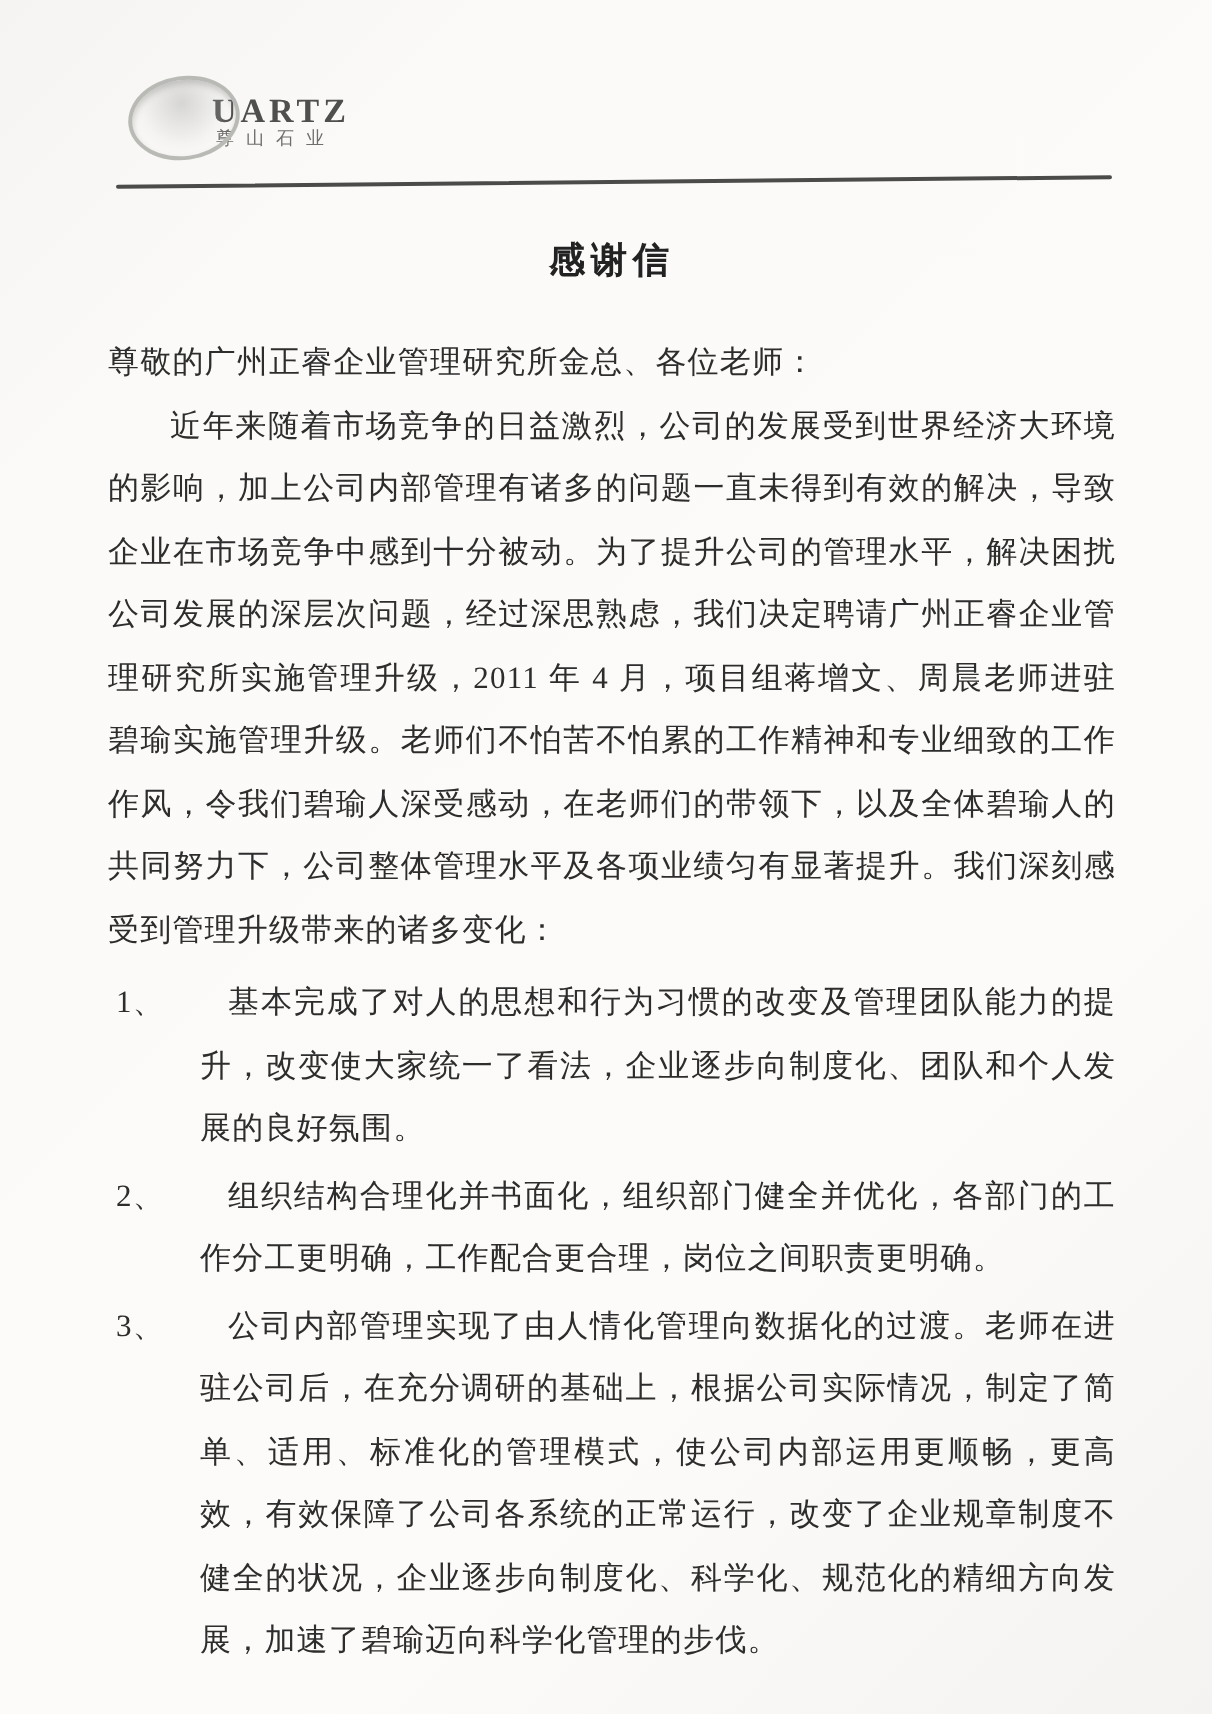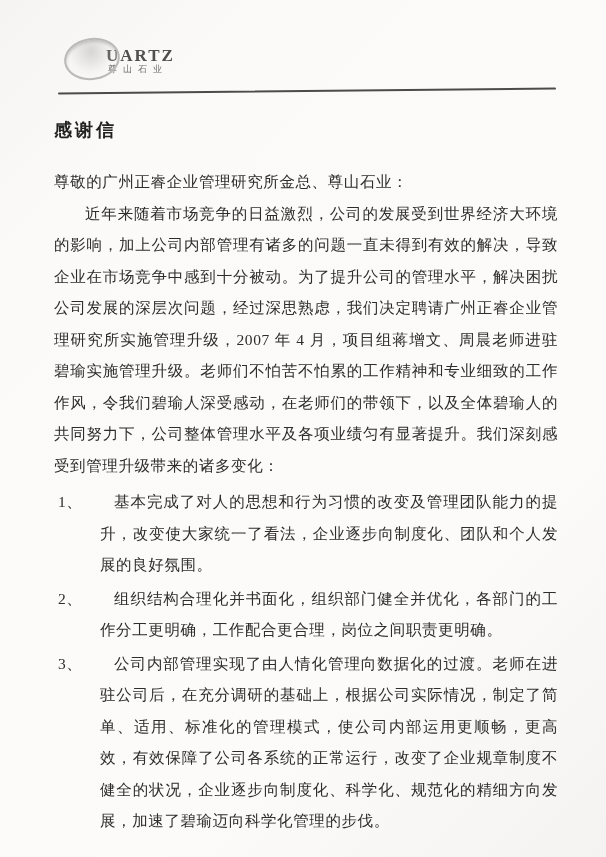--- a/index.html
+++ b/index.html
@@ -69,21 +69,21 @@
     left: 4px;
     right: 2px;
     top: 54px;
     height: 2px;
     background: #4b4b49;
     transform: rotate(-0.55deg);
     border-radius: 1px;
   }
   
   .title {
-    text-align: left;
+    text-align: center;
     font-size: 18px;
     font-weight: bold;
     letter-spacing: 3px;
     margin: 24px 0 0 0;
     color: #222;
   }
   .body-text {
     margin-top: 24px;
     font-size: 15.5px;
     line-height: 31.5px;
@@ -131,22 +131,22 @@
         <div class="logo-brand">UARTZ</div>
         <div class="logo-sub">尊山石业</div>
       </div>
     </div>
     <div class="header-rule"></div>
   </div>
 
   <h1 class="title">感谢信</h1>
 
   <div class="body-text">
-    <p class="salutation">尊敬的广州正睿企业管理研究所金总、尊山石业：</p>
-    <p class="para">近年来随着市场竞争的日益激烈，公司的发展受到世界经济大环境的影响，加上公司内部管理有诸多的问题一直未得到有效的解决，导致企业在市场竞争中感到十分被动。为了提升公司的管理水平，解决困扰公司发展的深层次问题，经过深思熟虑，我们决定聘请广州正睿企业管理研究所实施管理升级，2007 年 4 月，项目组蒋增文、周晨老师进驻碧瑜实施管理升级。老师们不怕苦不怕累的工作精神和专业细致的工作作风，令我们碧瑜人深受感动，在老师们的带领下，以及全体碧瑜人的共同努力下，公司整体管理水平及各项业绩匀有显著提升。我们深刻感受到管理升级带来的诸多变化：</p>
+    <p class="salutation">尊敬的广州正睿企业管理研究所金总、各位老师：</p>
+    <p class="para">近年来随着市场竞争的日益激烈，公司的发展受到世界经济大环境的影响，加上公司内部管理有诸多的问题一直未得到有效的解决，导致企业在市场竞争中感到十分被动。为了提升公司的管理水平，解决困扰公司发展的深层次问题，经过深思熟虑，我们决定聘请广州正睿企业管理研究所实施管理升级，2011 年 4 月，项目组蒋增文、周晨老师进驻碧瑜实施管理升级。老师们不怕苦不怕累的工作精神和专业细致的工作作风，令我们碧瑜人深受感动，在老师们的带领下，以及全体碧瑜人的共同努力下，公司整体管理水平及各项业绩匀有显著提升。我们深刻感受到管理升级带来的诸多变化：</p>
 
     <div class="list">
       <div class="list-item">
         <span class="list-num">1、</span>
         <span class="list-text">基本完成了对人的思想和行为习惯的改变及管理团队能力的提升，改变使大家统一了看法，企业逐步向制度化、团队和个人发展的良好氛围。</span>
       </div>
       <div class="list-item">
         <span class="list-num">2、</span>
         <span class="list-text">组织结构合理化并书面化，组织部门健全并优化，各部门的工作分工更明确，工作配合更合理，岗位之间职责更明确。</span>
       </div>

